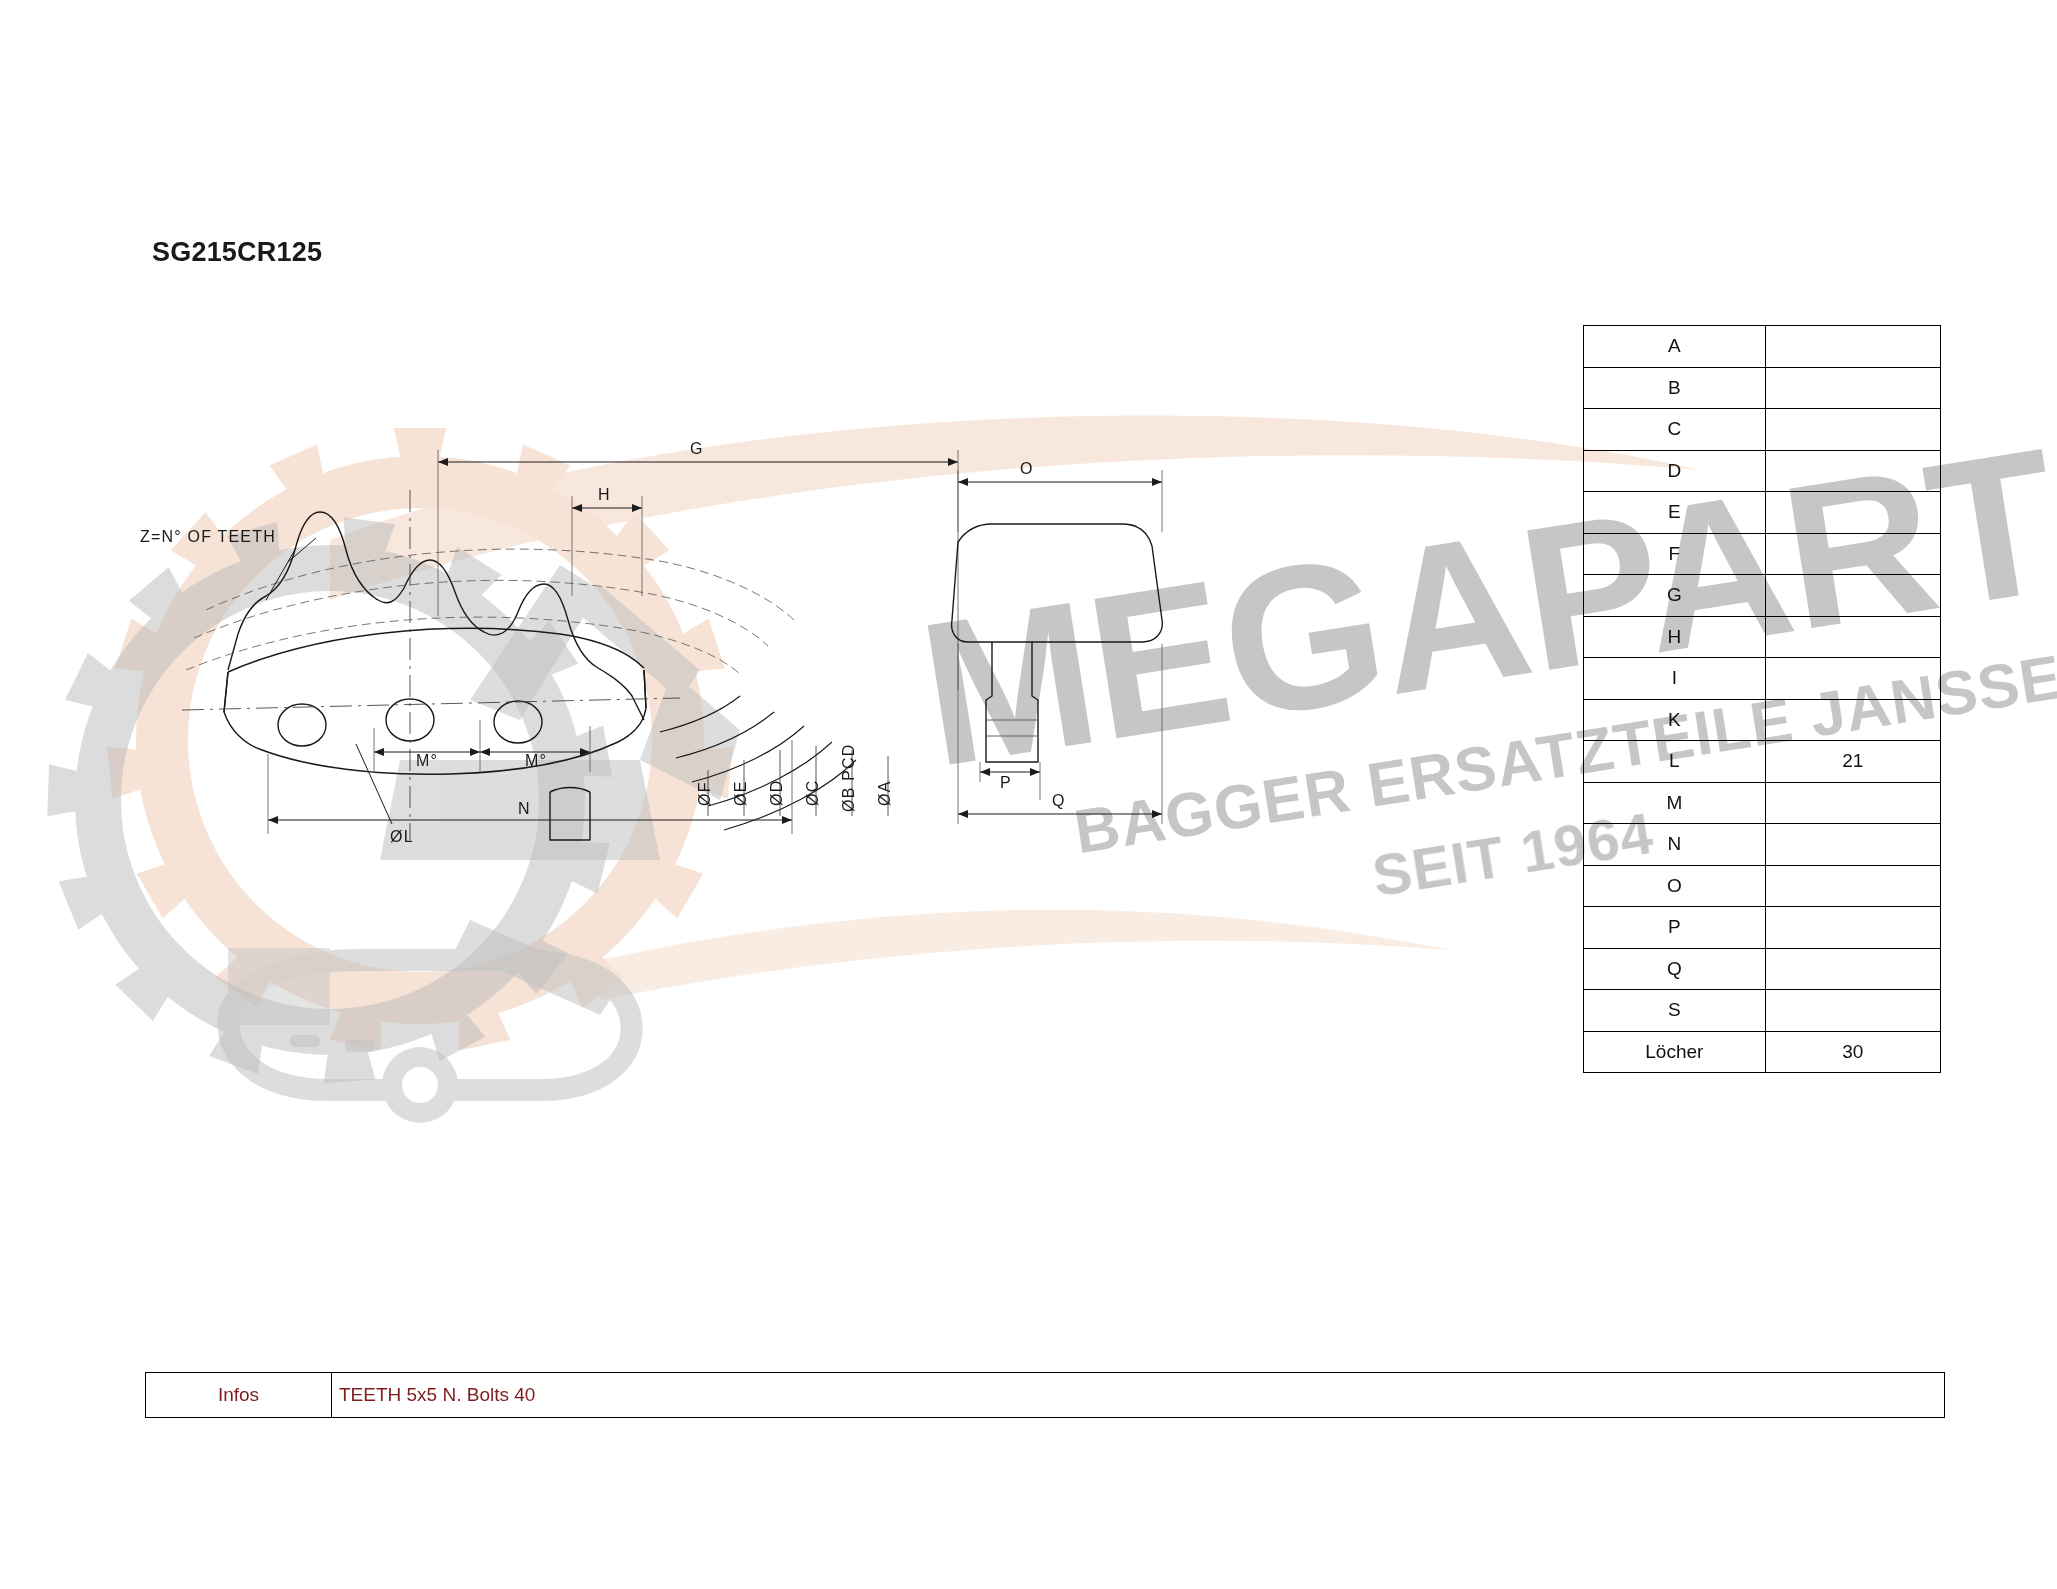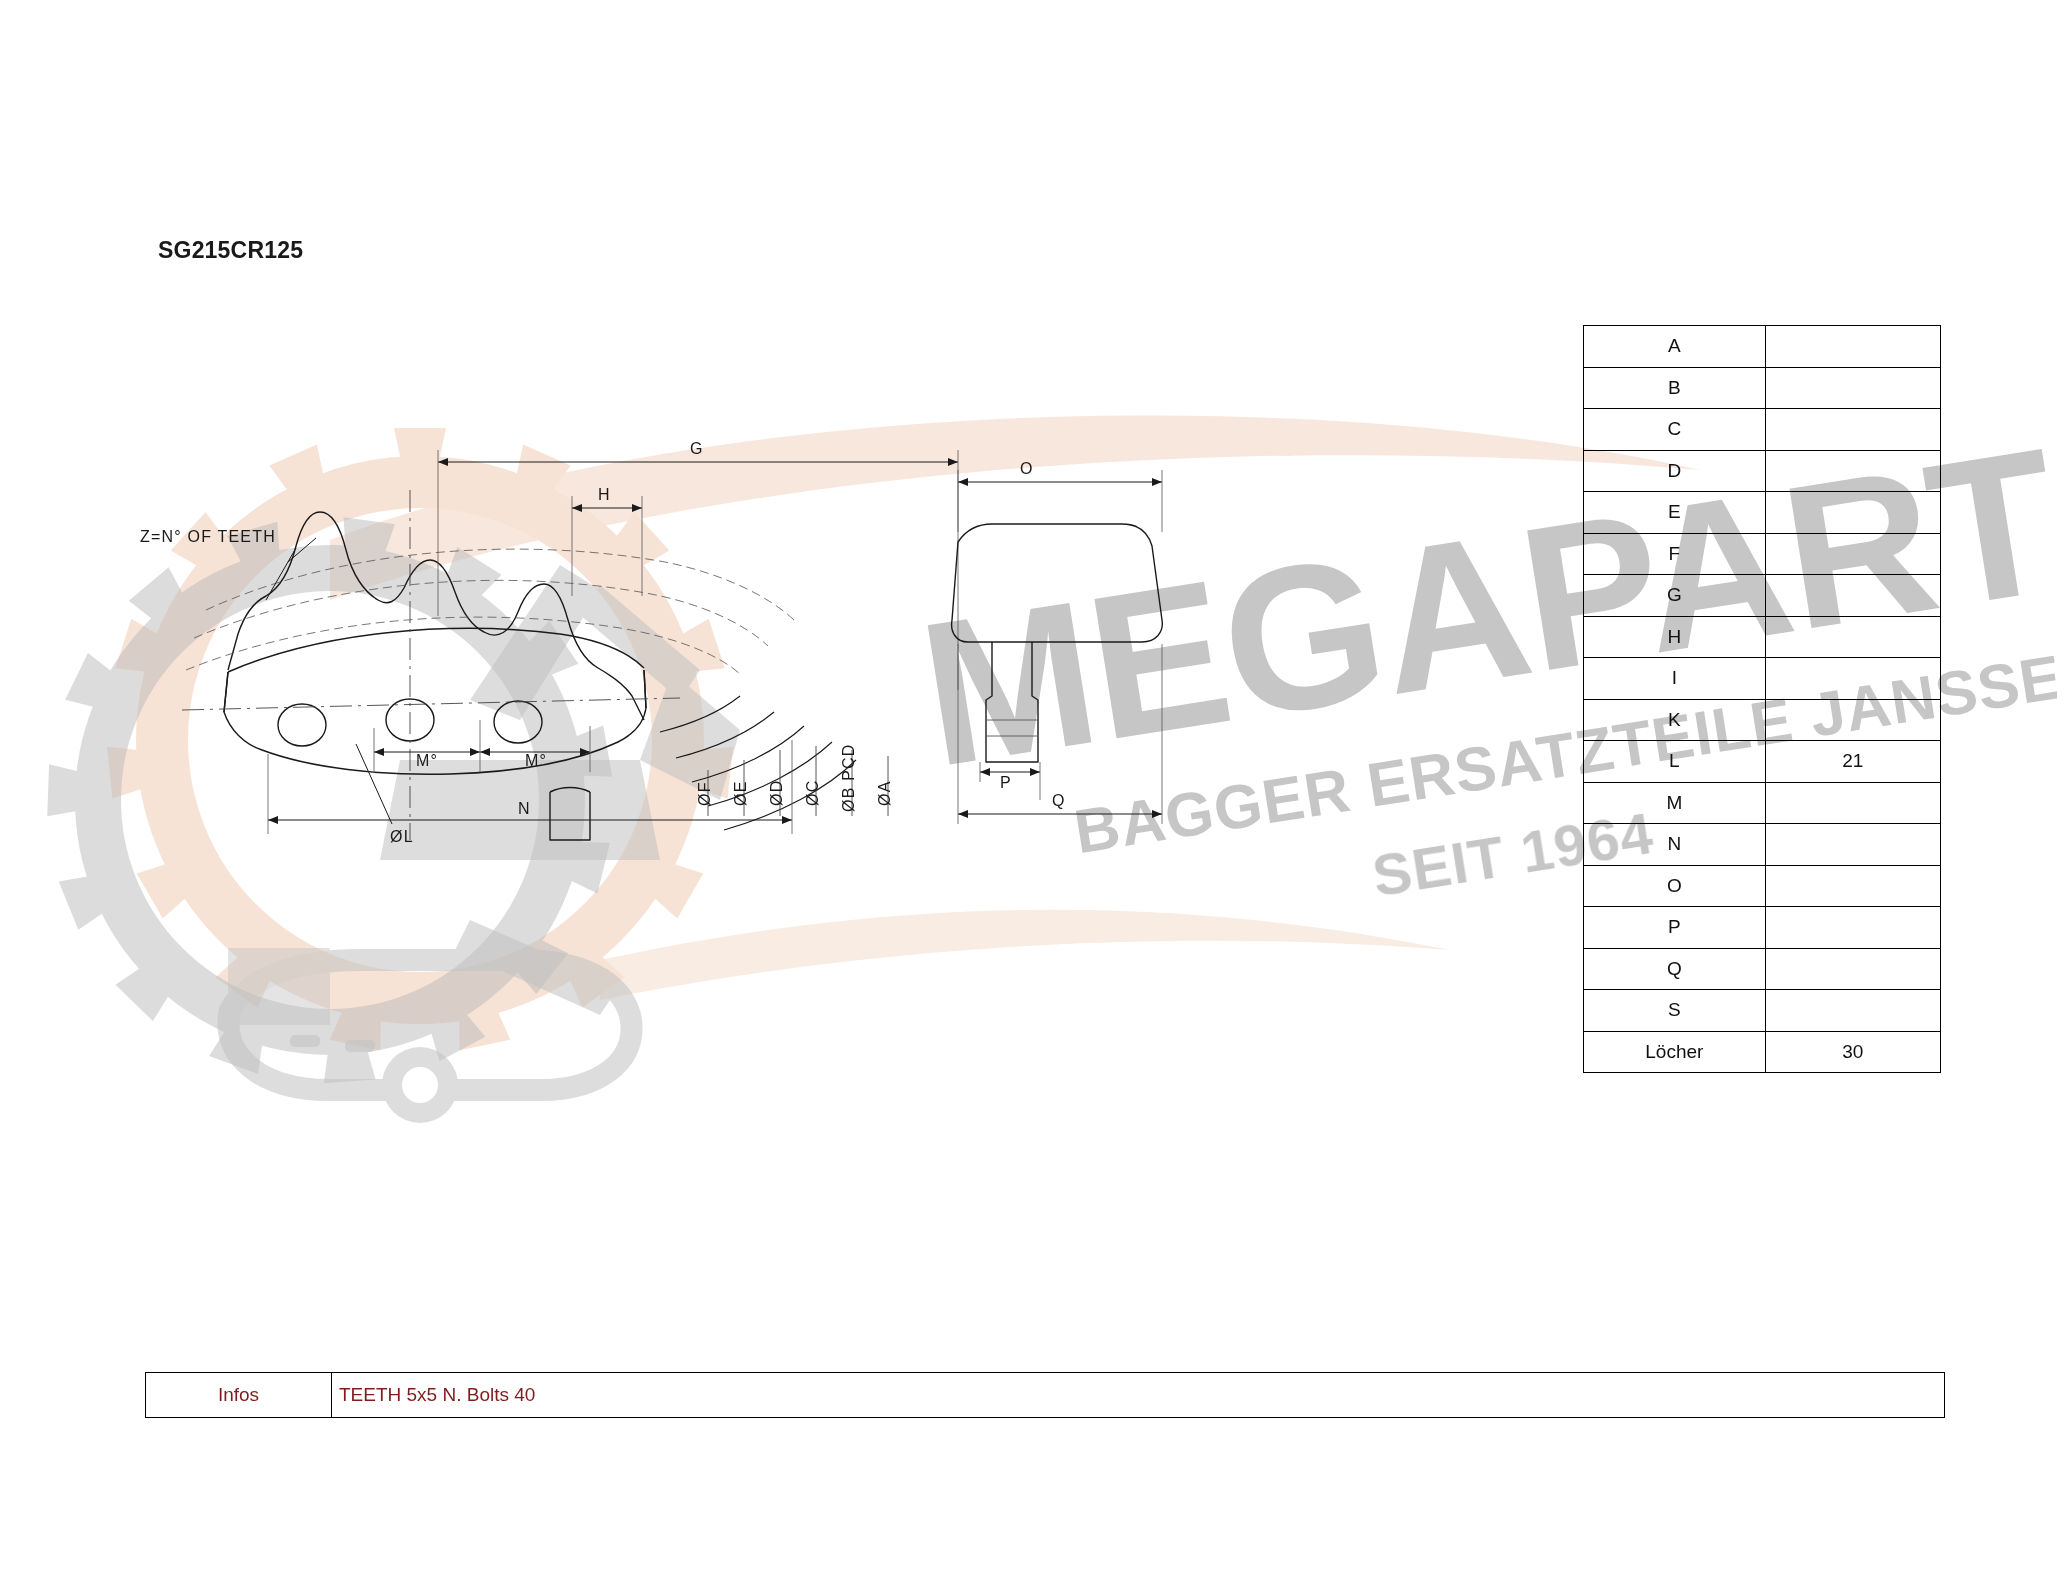--- a/index.html
+++ b/index.html
@@ -28,23 +28,23 @@
     left: 0; top: 0;
     width: 2057px;
     height: 1589px;
     pointer-events: none;
     z-index: 1;
   }
 
   
   #part-title {
     position: absolute;
-    left: 158px;
+    left: 152px;
     top: 237px;
-    font-size: 23px;
+    font-size: 27px;
     font-weight: bold;
     color: #1a1a1a;
     letter-spacing: 0.2px;
     z-index: 4;
   }
 
   
   #drawing {
     position: absolute;
     left: 120px;

